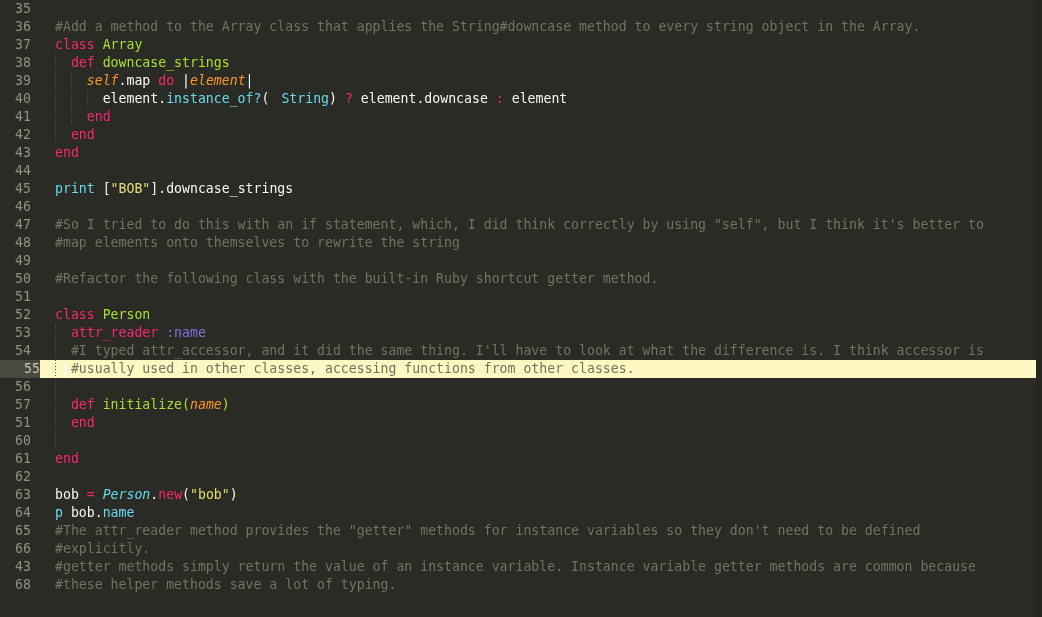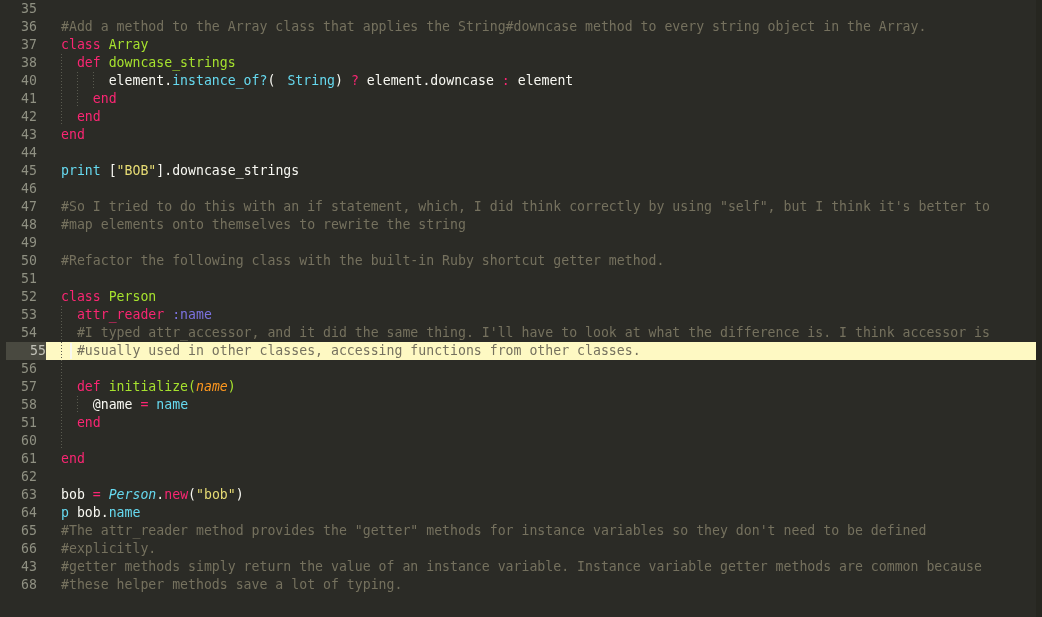--- a/index.html
+++ b/index.html
@@ -47,21 +47,20 @@
   .gutter {
     flex: 0 0 40px;
     width: 40px;
     text-align: right;
     padding-right: 9px;
     box-sizing: border-box;
     color: #8f9082;
     font-size: 13.2px;
     line-height: 18px;
     user-select: none;
-    margin-left: 6px;
   }
   .content {
     flex: 1 1 auto;
     position: relative;
     padding-left: 15px;
     box-sizing: border-box;
     color: #f8f8f2;
     height: 18px;
     line-height: 18px;
     overflow: hidden;
@@ -115,39 +114,39 @@
 </style>
 </head>
 <body>
 
 <div class="editor">
   <div class="code-area" id="code-area">
       <div class="line"><div class="gutter">35</div><div class="content"></div></div>
       <div class="line"><div class="gutter">36</div><div class="content"><span class="tok-comment">#Add a method to the Array class that applies the String#downcase method to every string object in the Array.</span></div></div>
       <div class="line"><div class="gutter">37</div><div class="content"><span class="tok-keyword">class </span><span class="tok-entity">Array</span></div></div>
       <div class="line"><div class="gutter">38</div><div class="content"><span class="iguide ig1"></span><span class="tok-plain">  </span><span class="tok-keyword">def </span><span class="tok-entity">downcase_strings</span></div></div>
+      <div class="line"><div class="gutter">39</div><div class="content"><span class="iguide ig1"></span><span class="iguide ig2"></span><span class="tok-plain">    </span><span class="tok-param">self</span><span class="tok-plain">.map </span><span class="tok-keyword">do </span><span class="tok-plain">|</span><span class="tok-param">element</span><span class="tok-plain">|</span></div></div>
       <div class="line"><div class="gutter">40</div><div class="content"><span class="iguide ig1"></span><span class="iguide ig2"></span><span class="iguide ig3"></span><span class="tok-plain">      element.</span><span class="tok-func">instance_of?</span><span class="tok-plain">(</span><span class="tok-const">String</span><span class="tok-plain">) </span><span class="tok-op">?</span><span class="tok-plain"> element.downcase </span><span class="tok-op">:</span><span class="tok-plain"> element</span></div></div>
       <div class="line"><div class="gutter">41</div><div class="content"><span class="iguide ig1"></span><span class="iguide ig2"></span><span class="tok-plain">    </span><span class="tok-keyword">end</span></div></div>
       <div class="line"><div class="gutter">42</div><div class="content"><span class="iguide ig1"></span><span class="tok-plain">  </span><span class="tok-keyword">end</span></div></div>
       <div class="line"><div class="gutter">43</div><div class="content"><span class="tok-keyword">end</span></div></div>
       <div class="line"><div class="gutter">44</div><div class="content"></div></div>
       <div class="line"><div class="gutter">45</div><div class="content"><span class="tok-func">print</span><span class="tok-plain"> [</span><span class="tok-string">"BOB"</span><span class="tok-plain">].downcase_strings</span></div></div>
       <div class="line"><div class="gutter">46</div><div class="content"></div></div>
       <div class="line"><div class="gutter">47</div><div class="content"><span class="tok-comment">#So I tried to do this with an if statement, which, I did think correctly by using "self", but I think it's better to</span></div></div>
       <div class="line"><div class="gutter">48</div><div class="content"><span class="tok-comment">#map elements onto themselves to rewrite the string</span></div></div>
       <div class="line"><div class="gutter">49</div><div class="content"></div></div>
       <div class="line"><div class="gutter">50</div><div class="content"><span class="tok-comment">#Refactor the following class with the built-in Ruby shortcut getter method.</span></div></div>
       <div class="line"><div class="gutter">51</div><div class="content"></div></div>
       <div class="line"><div class="gutter">52</div><div class="content"><span class="tok-keyword">class </span><span class="tok-entity">Person</span></div></div>
       <div class="line"><div class="gutter">53</div><div class="content"><span class="iguide ig1"></span><span class="tok-plain">  </span><span class="tok-keyword">attr_reader </span><span class="tok-symbol">:name</span></div></div>
       <div class="line"><div class="gutter">54</div><div class="content"><span class="iguide ig1"></span><span class="tok-comment">  #I typed attr_accessor, and it did the same thing. I'll have to look at what the difference is. I think accessor is</span></div></div>
       <div class="line active"><div class="gutter">55</div><div class="content"><span class="iguide ig1"></span><span class="tok-comment">  #usually used in other classes, accessing functions from other classes.</span><span class="cursor"></span></div></div>
       <div class="line"><div class="gutter">56</div><div class="content"><span class="iguide ig1"></span></div></div>
       <div class="line"><div class="gutter">57</div><div class="content"><span class="iguide ig1"></span><span class="tok-plain">  </span><span class="tok-keyword">def </span><span class="tok-entity">initialize</span><span class="tok-entity">(</span><span class="tok-param">name</span><span class="tok-entity">)</span></div></div>
-      <div class="line"><div class="gutter">58</div><div class="content"><span class="iguide ig1"></span><span class="iguide ig2"></span><span class="tok-plain">    @name </span><span class="tok-op">=</span><span class="tok-plain"> </span><span class="tok-cyan">name</span></div></div>
       <div class="line"><div class="gutter">51</div><div class="content"><span class="iguide ig1"></span><span class="tok-plain">  </span><span class="tok-keyword">end</span></div></div>
       <div class="line"><div class="gutter">60</div><div class="content"><span class="iguide ig1"></span></div></div>
       <div class="line"><div class="gutter">61</div><div class="content"><span class="tok-keyword">end</span></div></div>
       <div class="line"><div class="gutter">62</div><div class="content"></div></div>
       <div class="line"><div class="gutter">63</div><div class="content"><span class="tok-plain">bob </span><span class="tok-op">=</span><span class="tok-plain"> </span><span class="tok-type">Person</span><span class="tok-plain">.</span><span class="tok-op">new</span><span class="tok-plain">(</span><span class="tok-string">"bob"</span><span class="tok-plain">)</span></div></div>
       <div class="line"><div class="gutter">64</div><div class="content"><span class="tok-func">p</span><span class="tok-plain"> bob.</span><span class="tok-cyan">name</span></div></div>
       <div class="line"><div class="gutter">65</div><div class="content"><span class="tok-comment">#The attr_reader method provides the "getter" methods for instance variables so they don't need to be defined</span></div></div>
       <div class="line"><div class="gutter">66</div><div class="content"><span class="tok-comment">#explicitly.</span></div></div>
       <div class="line"><div class="gutter">43</div><div class="content"><span class="tok-comment">#getter methods simply return the value of an instance variable. Instance variable getter methods are common because</span></div></div>
       <div class="line"><div class="gutter">68</div><div class="content"><span class="tok-comment">#these helper methods save a lot of typing.</span></div></div>

